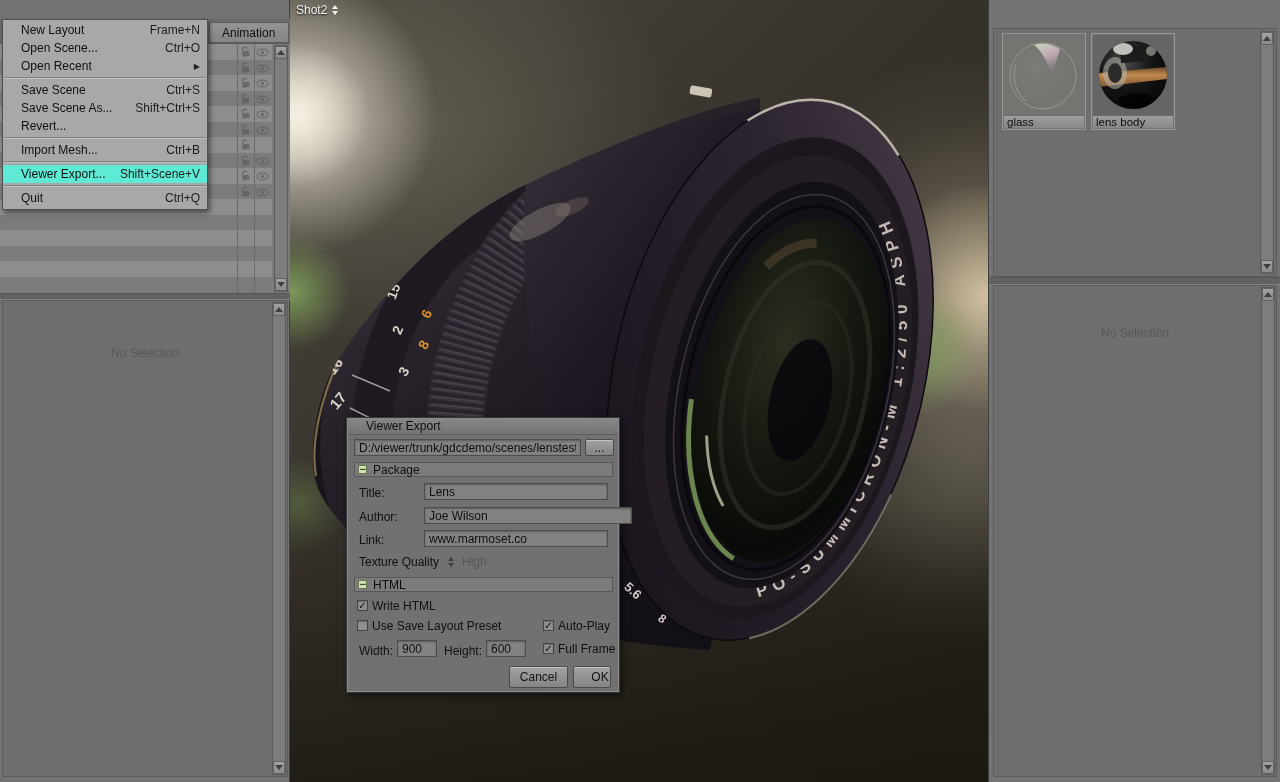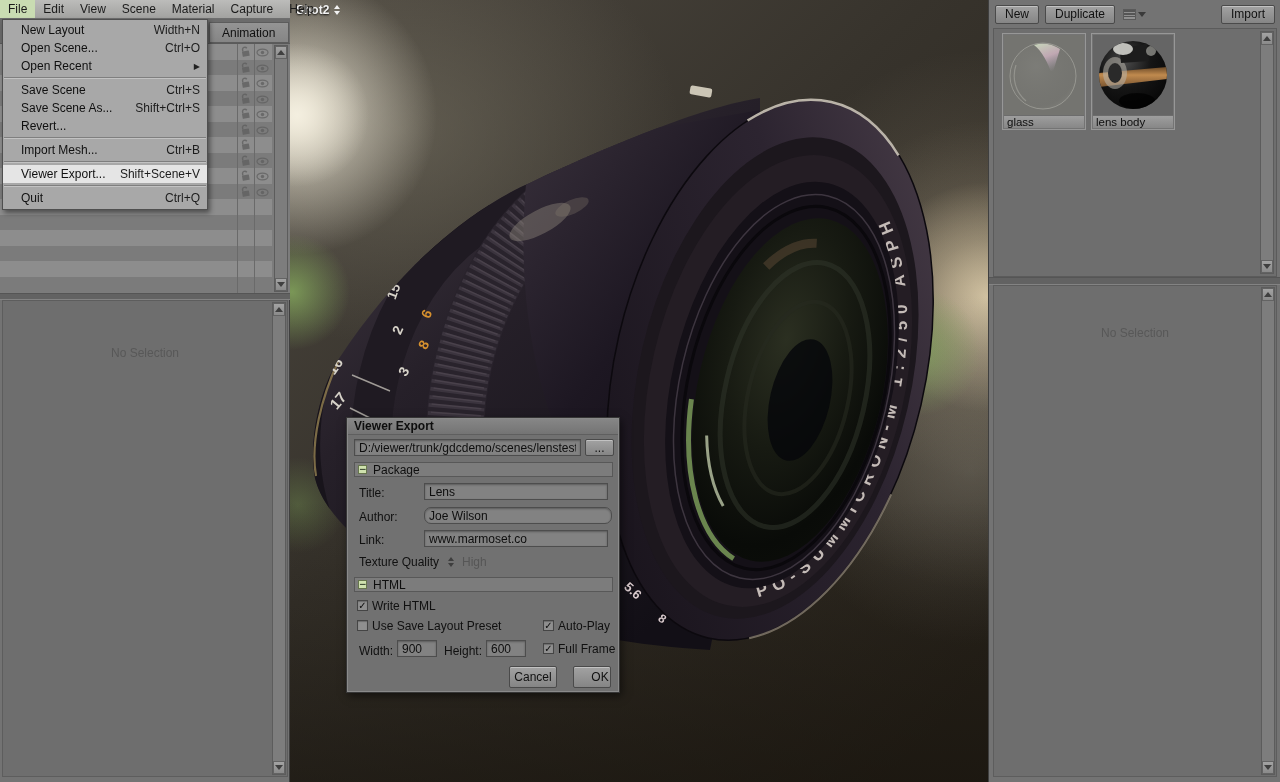--- a/index.html
+++ b/index.html
@@ -67,29 +67,29 @@
 
   
   .filemenu{
     position:absolute;left:2px;top:19px;width:206px;
     background:#a8a8a8;border:1px solid #4f4f4f;box-sizing:border-box;
     padding:1px 0 2px 0;z-index:50;box-shadow:2px 3px 5px rgba(0,0,0,.45);
   }
   .fm-item{height:18px;display:flex;align-items:center;padding:0 7px 0 18px;color:#101010;}
   .fm-item .lbl{flex:1;}
   .fm-item .sc{color:#1c1c1c;}
-  .fm-item.hl{background:#e5e5e5;}
+  .fm-item.hl{background:#5eead4;}
   .fm-sep{margin:2px 1px;border-top:1px solid #7f7f7f;border-bottom:1px solid #c2c2c2;height:0;}
   .fm-arrow{font-size:8px;color:#222;}
 
   
   .viewport{position:absolute;left:290px;top:0;width:698px;height:782px;background:#35312a;}
   .shotlabel{
     position:absolute;left:6px;top:3px;display:flex;align-items:center;gap:5px;
-    color:#f2f2f2;font-weight:bold;font-size:12px;
+    color:#f2f2f2;font-weight:normal;font-size:12px;
     text-shadow:0 1px 2px rgba(0,0,0,.9);z-index:5;
   }
   .spin{display:inline-flex;flex-direction:column;gap:2px;}
   .spin i{display:block;width:0;height:0;border-left:3.5px solid transparent;border-right:3.5px solid transparent;}
   .spin .u{border-bottom:4px solid currentColor;}
   .spin .d{border-top:4px solid currentColor;}
 
   
   .rightpanel{position:absolute;left:988px;top:0;width:292px;height:782px;background:#737373;border-left:1px solid #3f3f3f;box-sizing:border-box;}
   .rp-btnrow{position:absolute;left:0;top:0;width:292px;height:28px;display:flex;align-items:center;padding:0 6px;box-sizing:border-box;gap:6px;}
@@ -108,21 +108,21 @@
   .dialog{
     position:absolute;left:346px;top:417px;width:274px;height:276px;
     background:#717171;border:1px solid #363636;box-sizing:border-box;
     box-shadow:inset 0 0 0 1px #8a8a8a,2px 3px 8px rgba(0,0,0,.5);
     z-index:30;font-size:12px;
   }
   .dlg-title{
     position:absolute;left:1px;top:1px;right:1px;height:15px;
     background:linear-gradient(#868686,#747474);
     border-bottom:1px solid #5f5f5f;
-    padding-left:6px;line-height:15px;color:#0e0e0e;font-weight:bold;
+    padding-left:18px;line-height:15px;color:#0e0e0e;
   }
   .dlg-input{
     position:absolute;background:#828282;border:1px solid #4d4d4d;
     box-shadow:inset 0 1px 2px rgba(0,0,0,.3);
     font-family:"Liberation Sans","DejaVu Sans",sans-serif;
     font-size:12px;color:#0e0e0e;padding:0 4px;box-sizing:border-box;height:17px;
   }
   .dlg-label{position:absolute;color:#101010;}
   .dlg-sec{
     position:absolute;left:7px;width:259px;height:15px;
@@ -469,35 +469,26 @@
       <div class="sb-btn">
           <span class="tri-up"></span>
         </div>
       <div class="sb-track"></div>
       <div class="sb-btn">
           <span class="tri-down"></span>
         </div>
     </div>
   </div>
 
-  <div class="menubar">
-    <div class="mitem active">File</div>
-    <div class="mitem">Edit</div>
-    <div class="mitem">View</div>
-    <div class="mitem">Scene</div>
-    <div class="mitem">Material</div>
-    <div class="mitem">Capture</div>
-    <div class="mitem">Help</div>
-  </div>
 </div>
 
 <div class="filemenu">
   <div class="fm-item">
     <span class="lbl">New Layout</span>
-    <span class="sc">Width+N</span>
+    <span class="sc">Frame+N</span>
   </div>
   <div class="fm-item">
     <span class="lbl">Open Scene...</span>
     <span class="sc">Ctrl+O</span>
   </div>
   <div class="fm-item">
     <span class="lbl">Open Recent</span>
     <span class="fm-arrow">▶</span>
   </div>
   <div class="fm-sep"></div>
@@ -523,30 +514,20 @@
     <span class="sc">Shift+Scene+V</span>
   </div>
   <div class="fm-sep"></div>
   <div class="fm-item">
     <span class="lbl">Quit</span>
     <span class="sc">Ctrl+Q</span>
   </div>
 </div>
 
 <div class="rightpanel">
-  <div class="rp-btnrow">
-    <div class="btn">New</div>
-    <div class="btn">Duplicate</div>
-    <div class="menu-ico">
-      <span class="lines"></span>
-      <span class="tri-down" style="border-top-color:#3a3a3a;"></span>
-    </div>
-    <div style="flex:1"></div>
-    <div class="btn">Import</div>
-  </div>
 
   <div class="mat-browser">
 
     <div class="mat-card" style="left:8px;">
       <div class="mat-thumb">
         <svg width="80" height="80" viewBox="0 0 80 80">
           <defs>
             <radialGradient id="sphGlass" cx="0.4" cy="0.35" r="0.75">
               <stop offset="0" stop-color="#8c8c86" stop-opacity="0.35"></stop>
               <stop offset="0.8" stop-color="#787872" stop-opacity="0.12"></stop>
@@ -633,21 +614,21 @@
   <input class="dlg-input" style="left: 7px; top: 21px; width: 227px;" value="D:/viewer/trunk/gdcdemo/scenes/lensteste">
   <button class="btn dlg-btn" style="left:238px;top:21px;width:29px;height:17px;padding:0;">...</button>
 
   <div class="dlg-sec" style="top:44px;">
     <span class="collapse">−</span>
     <span>Package</span>
   </div>
   <span class="dlg-label" style="left:12px;top:68px;">Title:</span>
   <input class="dlg-input" style="left: 77px; top: 65px; width: 184px;" value="Lens">
   <span class="dlg-label" style="left:12px;top:92px;text-align:right;">Author:</span>
-  <input class="dlg-input" style="left: 77px; top: 89px; width: 188px; border-radius: 7px;" value="Joe Wilson">
+  <input class="dlg-input" style="left: 77px; top: 89px; width: 208px;" value="Joe Wilson">
   <span class="dlg-label" style="left:12px;top:115px;">Link:</span>
   <input class="dlg-input" style="left: 77px; top: 112px; width: 184px;" value="www.marmoset.co">
   <span class="dlg-label" style="left:12px;top:137px;">Texture Quality</span>
   <span class="spin" style="position:absolute;left:101px;top:139px;color:#3e3e3e;">
       <i class="u"></i>
       <i class="d"></i>
     </span>
   <span class="dlg-label muted" style="left:115px;top:137px;">High</span>
 
   <div class="dlg-sec" style="top:159px;">
@@ -662,15 +643,15 @@
   <span class="cb" style="left:196px;top:202px;">✓</span>
   <span class="dlg-label" style="left:211px;top:201px;">Auto-Play</span>
 
   <span class="dlg-label" style="left:12px;top:226px;">Width:</span>
   <input class="dlg-input" style="left: 50px; top: 222px; width: 40px;" value="900">
   <span class="dlg-label" style="left:97px;top:226px;">Height:</span>
   <input class="dlg-input" style="left: 139px; top: 222px; width: 40px;" value="600">
   <span class="cb" style="left:196px;top:225px;">✓</span>
   <span class="dlg-label" style="left:211px;top:224px;">Full Frame</span>
 
-  <button class="btn dlg-btn" style="left:162px;top:248px;width:48px;">Cancel</button>
+  <button class="btn dlg-btn" style="left:162px;top:248px;width:59px;">Cancel</button>
   <button class="btn dlg-btn" style="left:226px;top:248px;width:38px;padding-left:25px;">OK</button>
 </div>
 
 </body></html>

